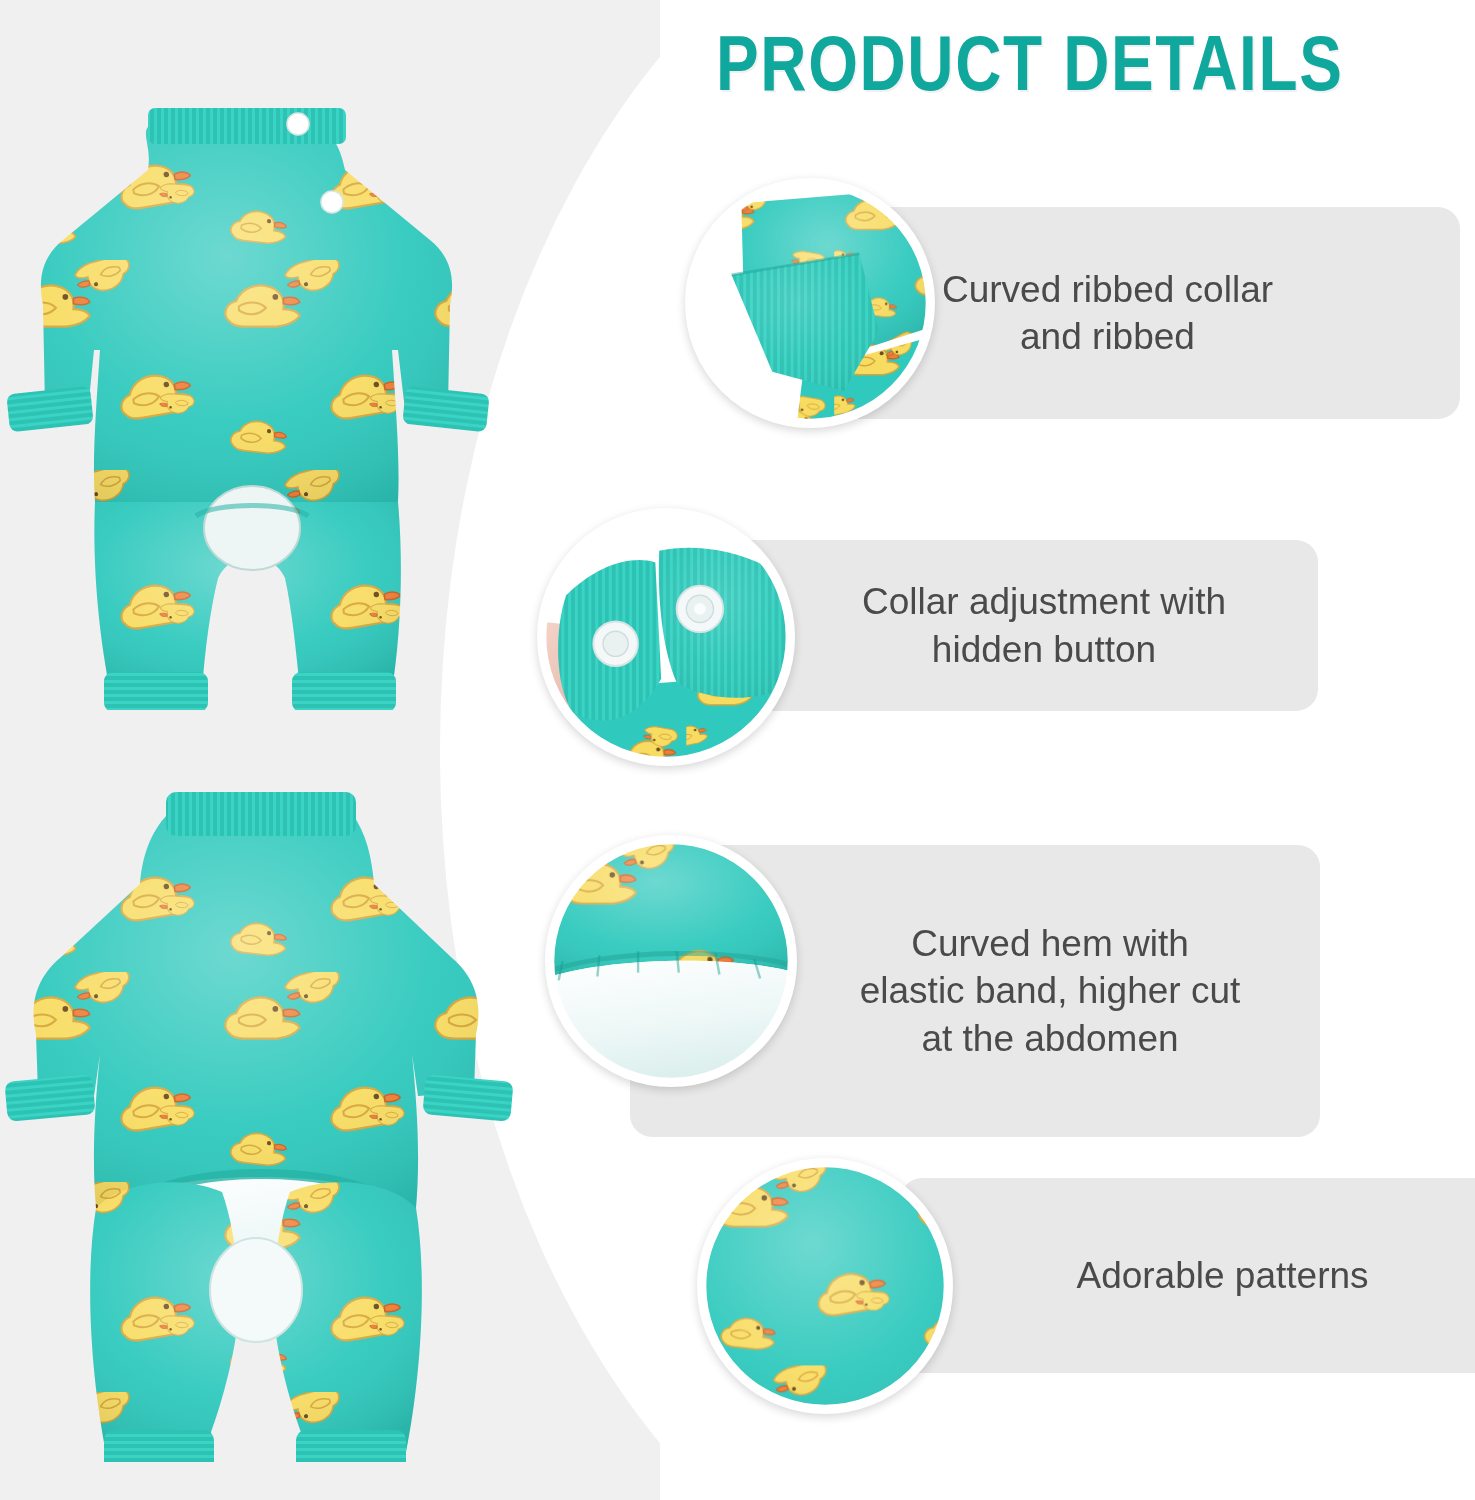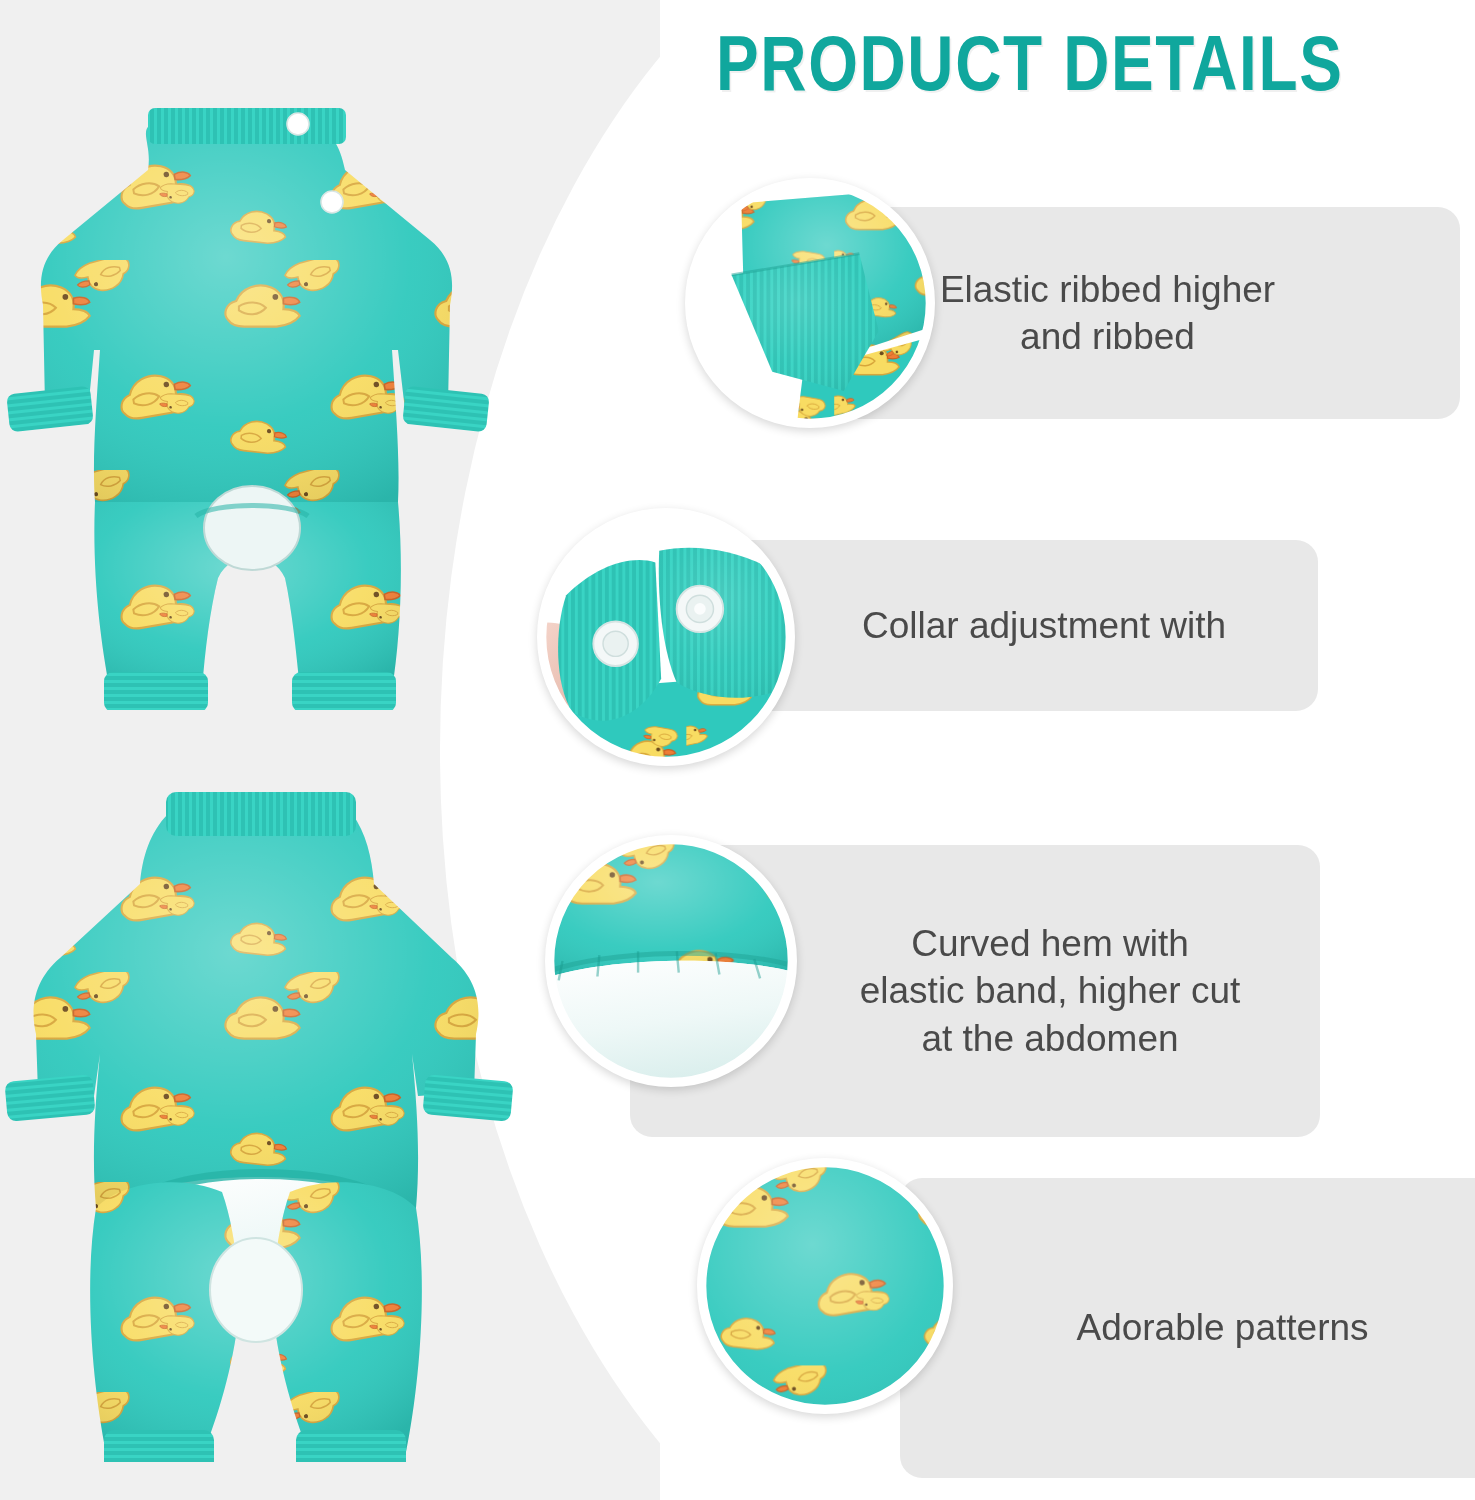--- a/index.html
+++ b/index.html
@@ -246,21 +246,21 @@
       <rect x="424" y="316" width="88" height="40" rx="9" fill="url(#ribKnitH)" transform="rotate(5 468 336)"></rect>
 
       <rect x="104" y="668" width="110" height="42" rx="10" fill="url(#ribKnitH)"></rect>
       <rect x="296" y="668" width="110" height="42" rx="10" fill="url(#ribKnitH)"></rect>
     </svg>
   </div>
 
   <div class="callout">
     <div class="label-box" style="left:755px;top:207px;width:705px;height:212px;">
       <div>
-        <div>Elastic ribbed higher</div>
+        <div>Curved ribbed collar</div>
         <div>and ribbed</div>
       </div>
     </div>
     <div class="bubble" style="left:685px;top:178px;width:250px;height:250px;">
       <svg viewBox="0 0 250 250" class="inner">
         <circle cx="125" cy="125" r="123" fill="#ffffff"></circle>
         <clipPath id="clip1">
             <circle cx="125" cy="125" r="122"></circle>
           </clipPath>
         <g clip-path="url(#clip1)">
@@ -277,20 +277,21 @@
         </g>
         <circle cx="125" cy="125" r="122" fill="none" stroke="#ffffff" stroke-width="5"></circle>
       </svg>
     </div>
   </div>
 
   <div class="callout">
     <div class="label-box" style="left:620px;top:540px;width:698px;height:171px;">
       <div style="margin-left:150px;">
         <div>Collar adjustment with</div>
+        <div>hidden button</div>
       </div>
     </div>
     <div class="bubble" style="left:537px;top:508px;width:258px;height:258px;">
       <svg viewBox="0 0 258 258" class="inner">
         <circle cx="129" cy="129" r="127" fill="#ffffff"></circle>
         <clipPath id="clip2">
             <circle cx="129" cy="129" r="126"></circle>
           </clipPath>
         <g clip-path="url(#clip2)">
           <rect x="0" y="0" width="258" height="258" fill="#ffffff"></rect>
@@ -353,21 +354,21 @@
               <path d="M172,118 L176,140"></path>
               <path d="M212,124 L218,144"></path>
           </g>
         </g>
         <circle cx="126" cy="126" r="123" fill="none" stroke="#ffffff" stroke-width="5"></circle>
       </svg>
     </div>
   </div>
 
   <div class="callout">
-    <div class="label-box" style="left:900px;top:1178px;width:575px;height:300px;border-radius:22px 0 0 22px;justify-content:center;">
+    <div class="label-box" style="left:900px;top:1178px;width:575px;height:195px;border-radius:22px 0 0 22px;justify-content:center;">
       <div style="margin-left:70px;">
         <div>Adorable patterns</div>
       </div>
     </div>
     <div class="bubble" style="left:697px;top:1158px;width:256px;height:256px;">
       <svg viewBox="0 0 256 256" class="inner">
         <circle cx="128" cy="128" r="126" fill="#ffffff"></circle>
         <clipPath id="clip4">
             <circle cx="128" cy="128" r="125"></circle>
           </clipPath>

